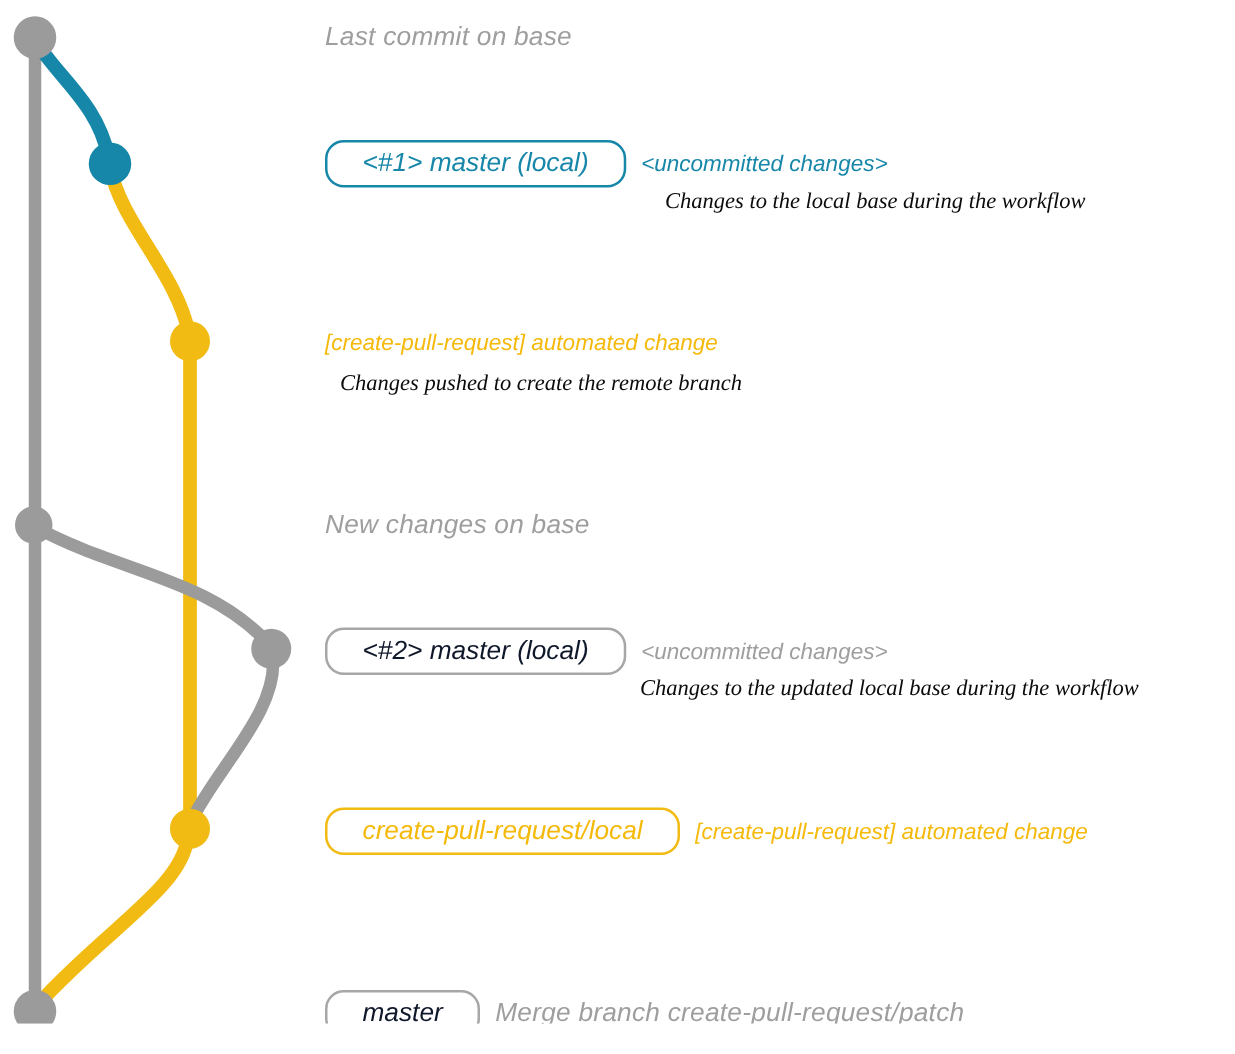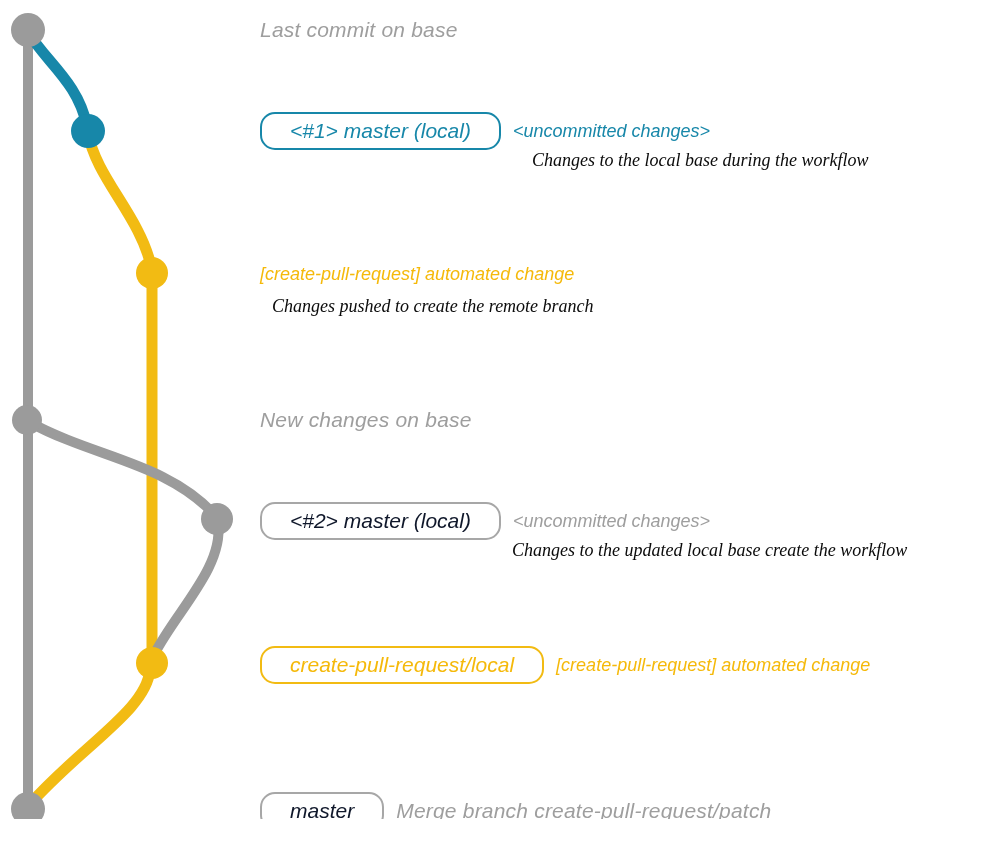--- a/index.html
+++ b/index.html
@@ -79,21 +79,21 @@
   <div class="abs desc" style="left:272px;top:296px;">Changes pushed to create the remote branch</div>
 
   <div class="abs caption" style="left:260px;top:408px;">New changes on base</div>
 
   <div class="abs row" style="left:260px;top:502px;">
     <span class="badge gray">
       <span>&lt;#2&gt; master (local)</span>
     </span>
     <span class="title gray">&lt;uncommitted changes&gt;</span>
   </div>
-  <div class="abs desc" style="left:512px;top:540px;">Changes to the updated local base create the workflow</div>
+  <div class="abs desc" style="left:512px;top:540px;">Changes to the updated local base during the workflow</div>
 
   <div class="abs row" style="left:260px;top:646px;">
     <span class="badge yellow">
       <span>create-pull-request/local</span>
     </span>
     <span class="title yellow">[create-pull-request] automated change</span>
   </div>
 
   <div class="abs row" style="left:260px;top:792px;">
     <span class="badge gray">

